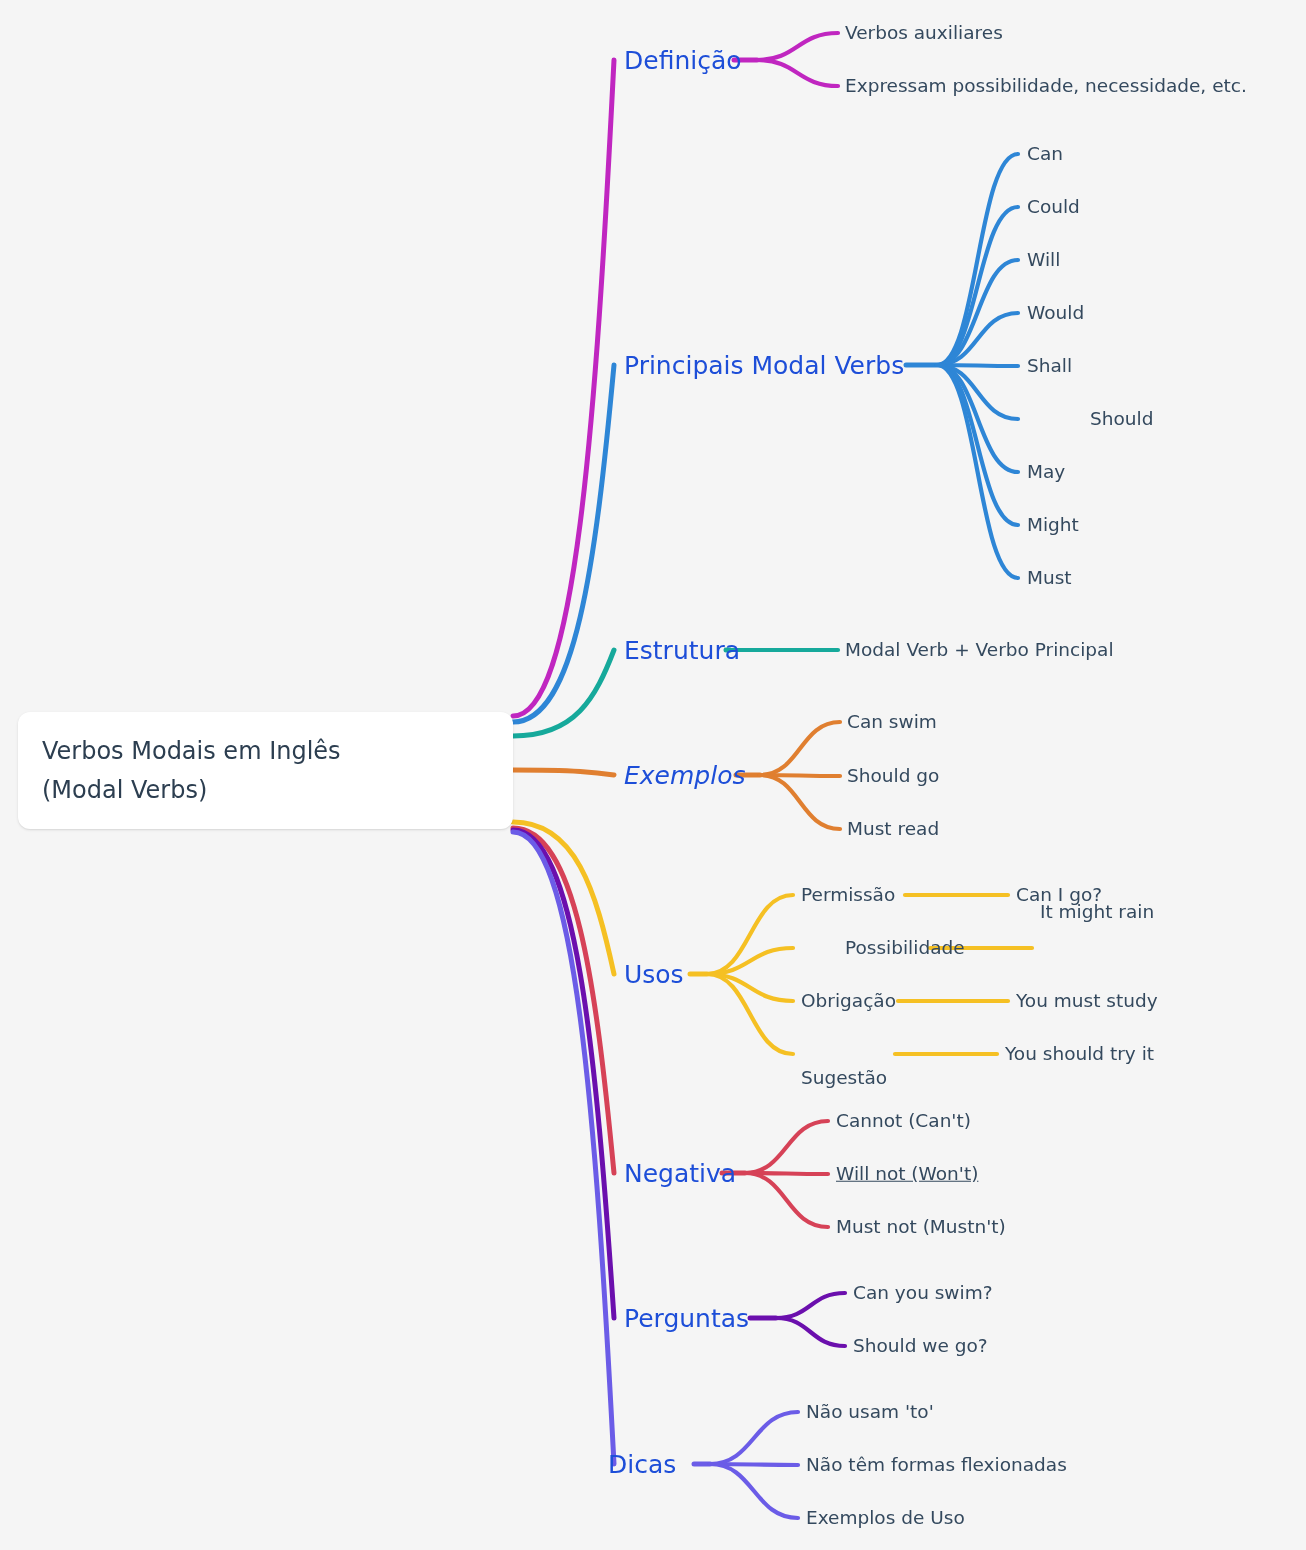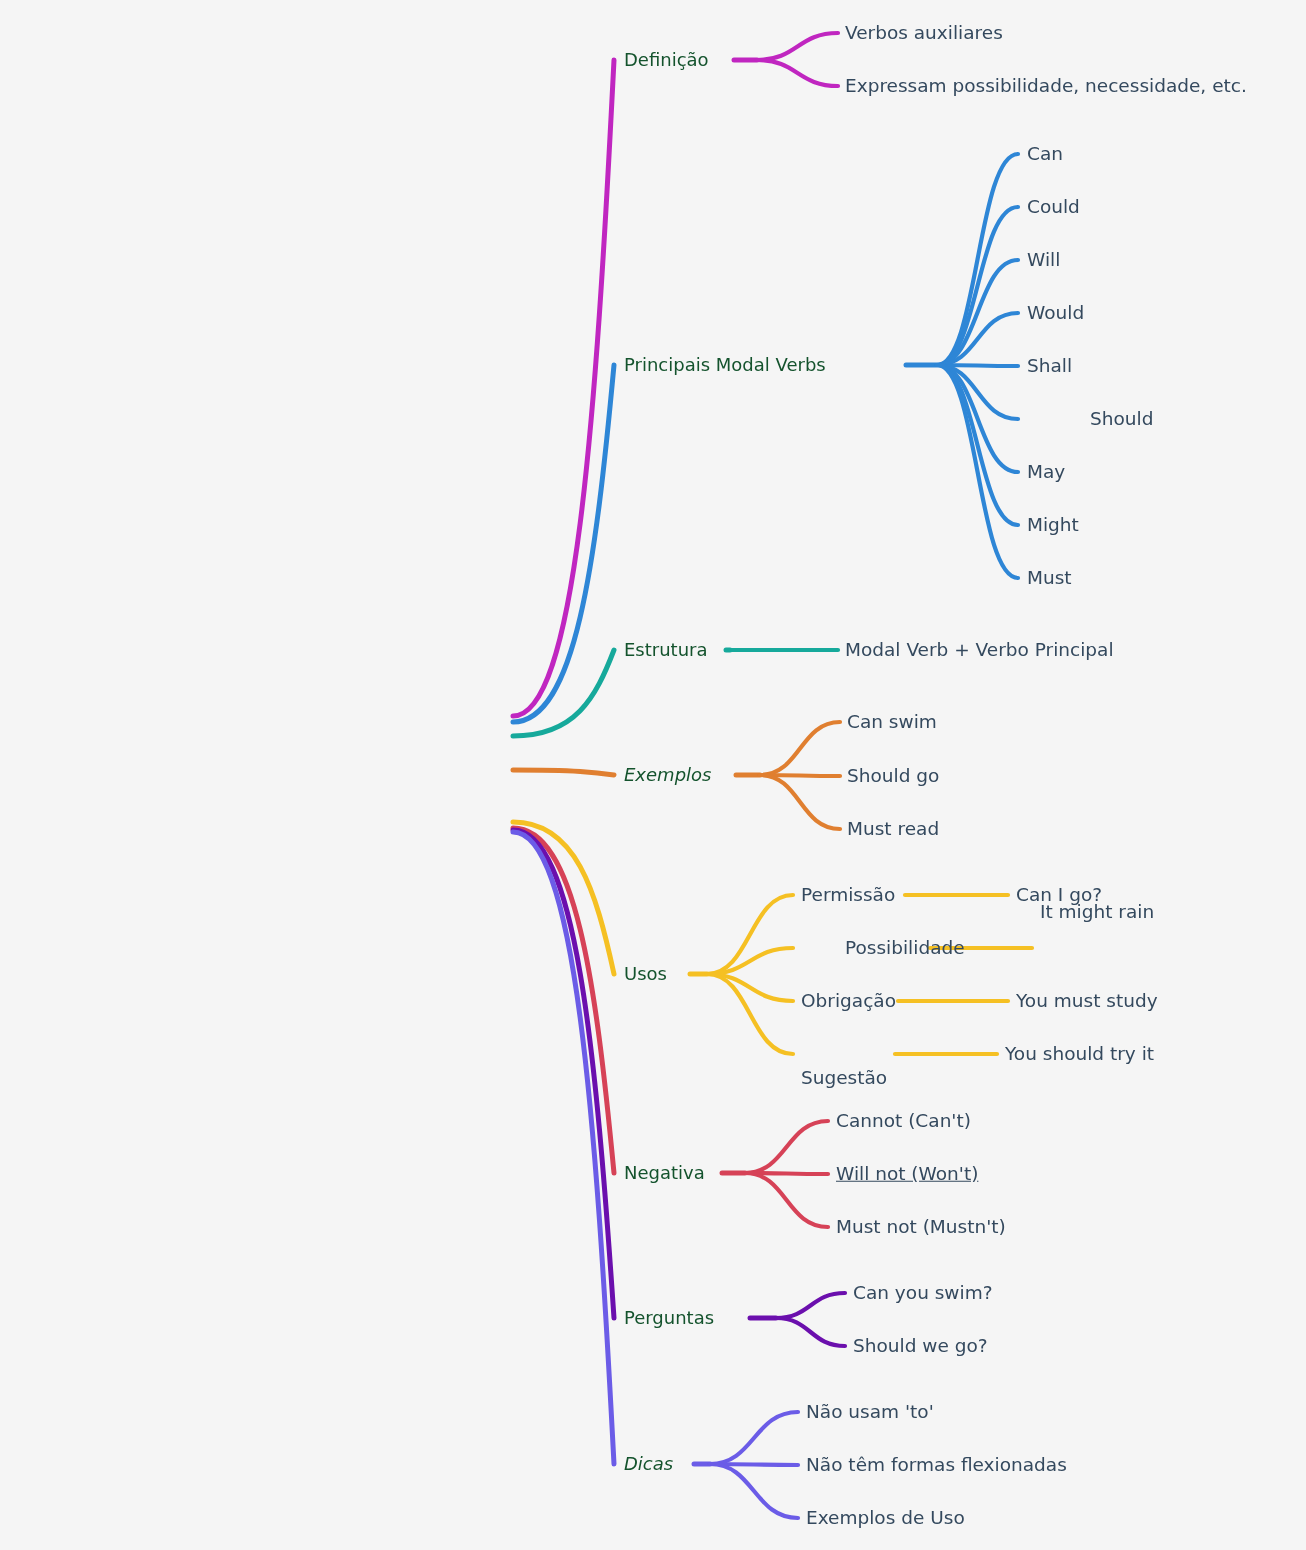--- a/index.html
+++ b/index.html
@@ -26,22 +26,22 @@
     height: 1550px;
   }
   .node-label {
     position: absolute;
     white-space: nowrap;
     color: #2c3e50;
     line-height: 1;
     transform: translateY(-50%);
   }
   .lvl1 {
-    font-size: 18px;
-    color: #14532d;
+    font-size: 25px;
+    color: #1d4ed8;
   }
   .lvl2 {
     font-size: 18.5px;
     color: #34495e;
   }
   .lvl3 {
     font-size: 18.5px;
     color: #34495e;
   }
   #root-card {
@@ -114,29 +114,33 @@
       <path d="M 694 1464 L 710 1464" fill="none" stroke="#6b5ce7" stroke-width="5" stroke-linecap="round"></path>
       <path d="M 710 1464 C 754 1464, 754 1412, 798 1412" fill="none" stroke="#6b5ce7" stroke-width="4.2" stroke-linecap="round"></path>
       <path d="M 710 1464 C 754 1464, 754 1465, 798 1465" fill="none" stroke="#6b5ce7" stroke-width="4.2" stroke-linecap="round"></path>
       <path d="M 710 1464 C 754 1464, 754 1518, 798 1518" fill="none" stroke="#6b5ce7" stroke-width="4.2" stroke-linecap="round"></path>
       <path d="M 905 895 L 1008 895" fill="none" stroke="#f5c023" stroke-width="4.2" stroke-linecap="round"></path>
       <path d="M 930 948 L 1032 948" fill="none" stroke="#f5c023" stroke-width="4.2" stroke-linecap="round"></path>
       <path d="M 898 1001 L 1008 1001" fill="none" stroke="#f5c023" stroke-width="4.2" stroke-linecap="round"></path>
       <path d="M 895 1054 L 997 1054" fill="none" stroke="#f5c023" stroke-width="4.2" stroke-linecap="round"></path>
     </svg>
 
+  <div id="root-card">
+    <div class="root-line">Verbos Modais em Inglês</div>
+    <div class="root-line">(Modal Verbs)</div>
+  </div>
 
   <div class="node-label lvl1" style="left:624px; top:60px;">Definição</div>
   <div class="node-label lvl1" style="left:624px; top:365px;">Principais Modal Verbs</div>
   <div class="node-label lvl1" style="left:624px; top:650px;">Estrutura</div>
   <div class="node-label lvl1" style="left:624px; top:775px;font-style:italic;">Exemplos</div>
   <div class="node-label lvl1" style="left:624px; top:974px;">Usos</div>
   <div class="node-label lvl1" style="left:624px; top:1173px;">Negativa</div>
   <div class="node-label lvl1" style="left:624px; top:1318px;">Perguntas</div>
-  <div class="node-label lvl1" style="left:624px; top:1464px;font-style:italic;">Dicas</div>
+  <div class="node-label lvl1" style="left:608px; top:1464px;">Dicas</div>
 
   <div class="node-label lvl2" style="left:845px; top:33px;">Verbos auxiliares</div>
   <div class="node-label lvl2" style="left:845px; top:86px;">Expressam possibilidade, necessidade, etc.</div>
 
   <div class="node-label lvl2" style="left:1027px; top:154px;">Can</div>
   <div class="node-label lvl2" style="left:1027px; top:207px;">Could</div>
   <div class="node-label lvl2" style="left:1027px; top:260px;">Will</div>
   <div class="node-label lvl2" style="left:1027px; top:313px;">Would</div>
   <div class="node-label lvl2" style="left:1027px; top:366px;">Shall</div>
   <div class="node-label lvl2" style="left:1066px; top:419px;margin-left:24px;">Should</div>

